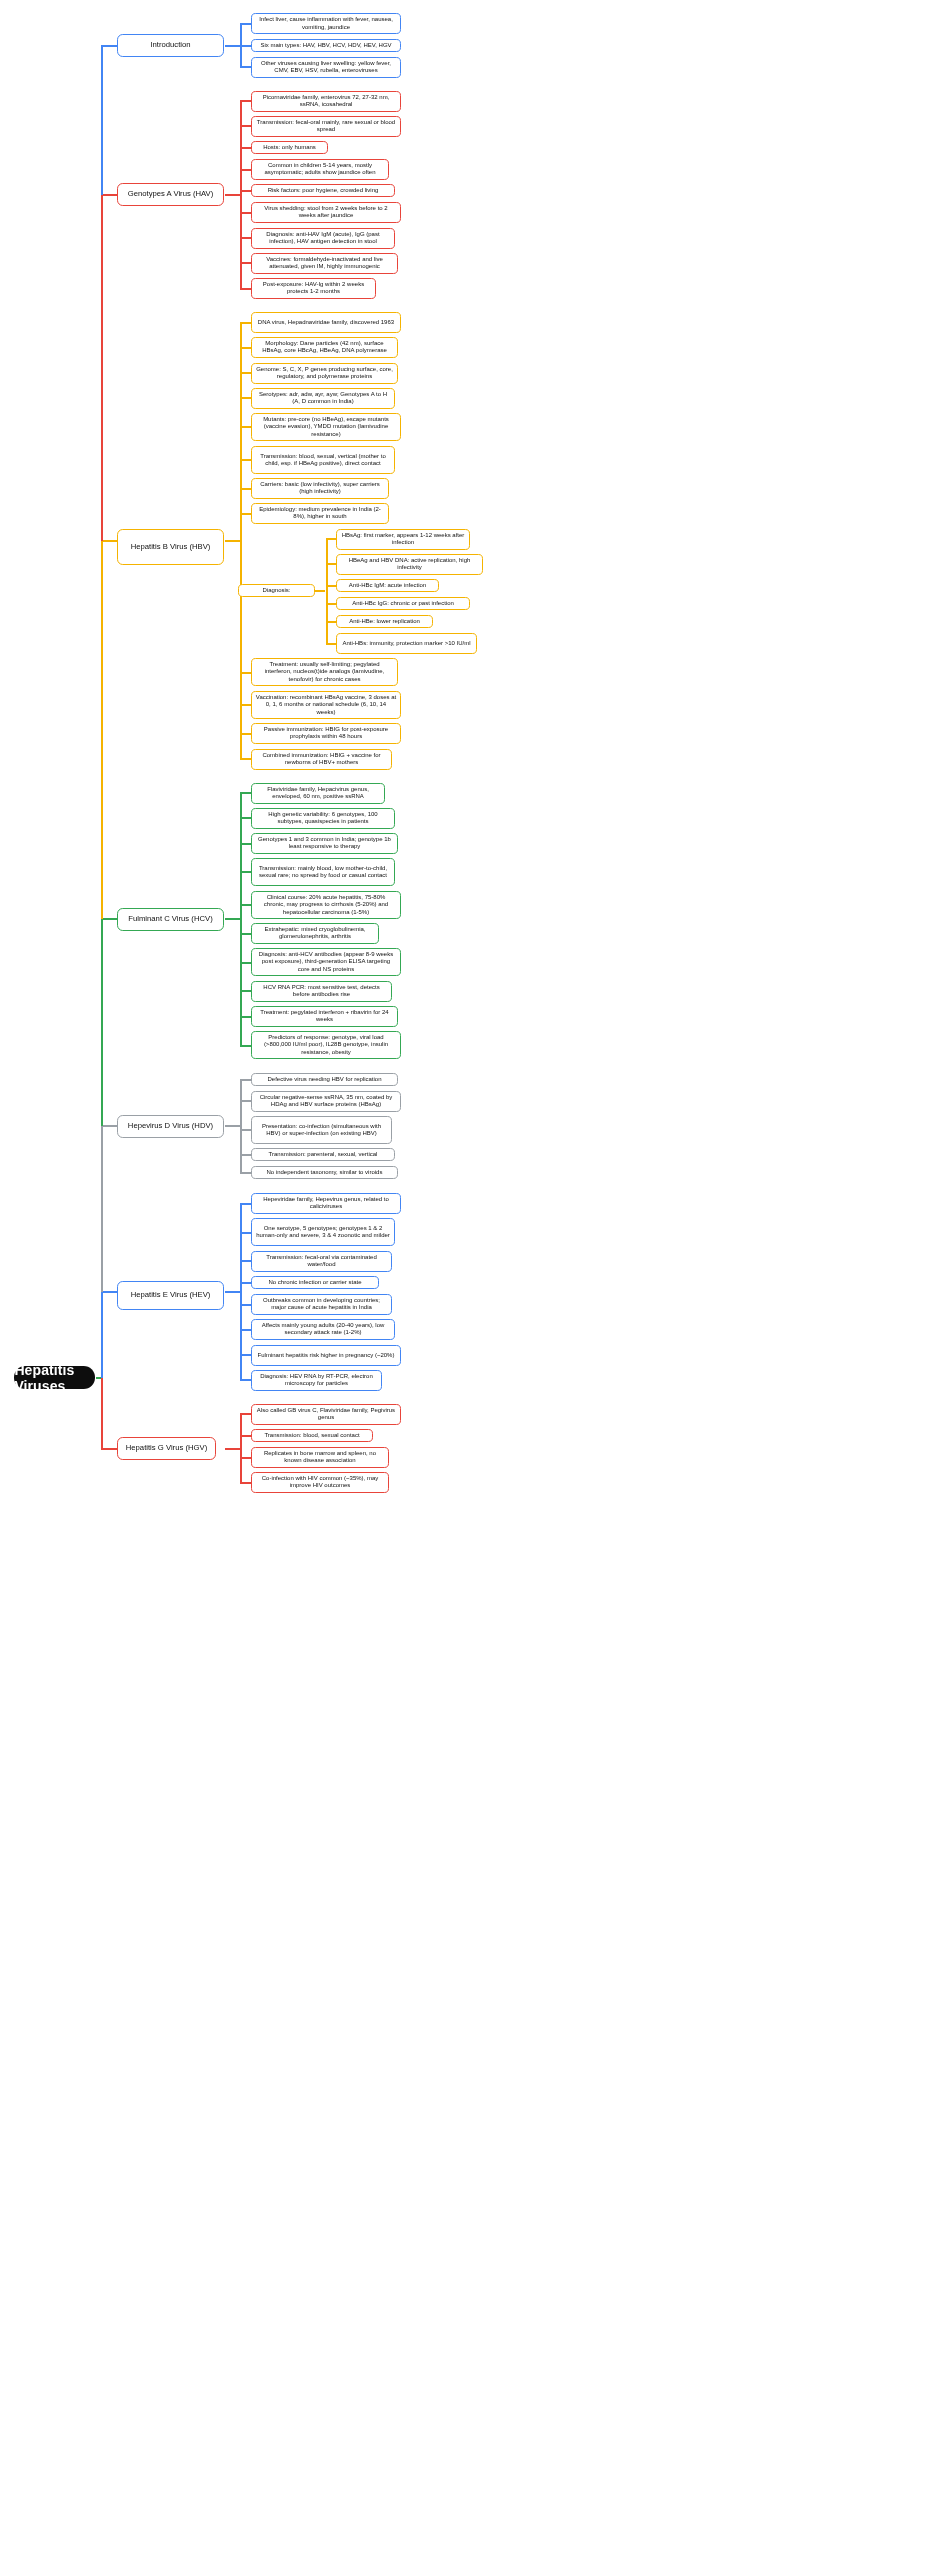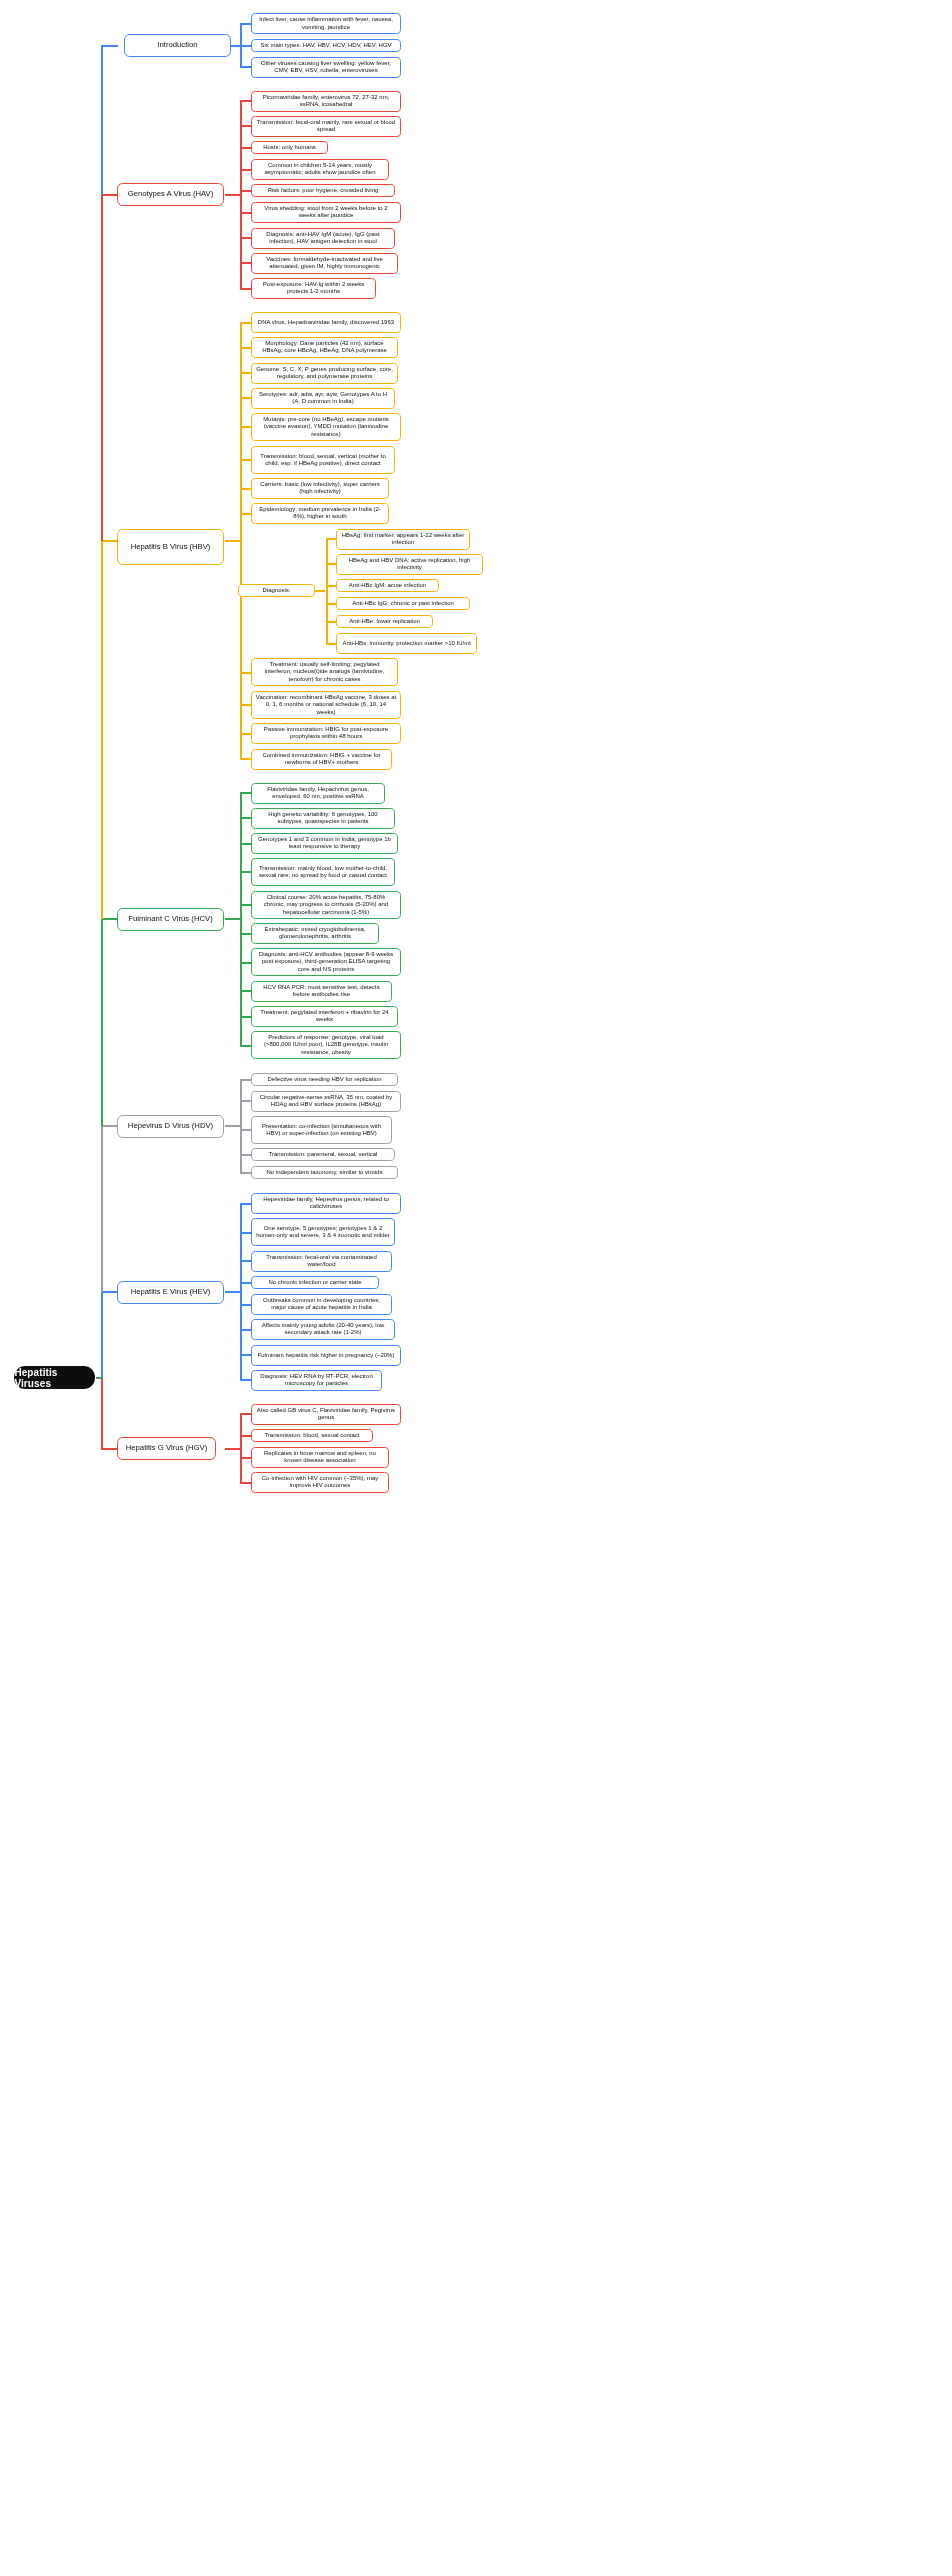--- a/index.html
+++ b/index.html
@@ -22,21 +22,21 @@
     left: 14.4px;
     top: 1366px;
     width: 81px;
     height: 23px;
     background: #0d0d0d;
     border-radius: 11.3px;
     display: flex;
     align-items: center;
     justify-content: center;
     color: #ffffff;
-    font-size: 10px;
+    font-size: 14px;
     font-weight: bold;
     letter-spacing: 0.1px;
     z-index: 5;
   }
 
   .branch-node {
     position: absolute;
     background: #ffffff;
     border: 1.5px solid #888;
     border-radius: 5.7px;
@@ -103,21 +103,21 @@
       <div class="conn-h" style="left: 240px; top: 23px; width: 11.3px; background: rgb(66, 133, 244);"></div>
       <div class="leaf-node" style="left: 251px; top: 39px; width: 150px; height: 13.4px; border-color: rgb(66, 133, 244);">
         <span>Six main types: HAV, HBV, HCV, HDV, HEV, HGV</span>
       </div>
       <div class="conn-h" style="left: 240px; top: 45px; width: 11.3px; background: rgb(66, 133, 244);"></div>
       <div class="leaf-node" style="left: 251px; top: 57px; width: 150px; height: 20.6px; border-color: rgb(66, 133, 244);">
         <span>Other viruses causing liver swelling: yellow fever, CMV, EBV, HSV, rubella, enteroviruses</span>
       </div>
       <div class="conn-h" style="left: 240px; top: 66px; width: 11.3px; background: rgb(66, 133, 244);"></div>
       <div class="conn-v" style="left: 240px; top: 24px; height: 43px; background: rgb(66, 133, 244);"></div>
-      <div class="branch-node" style="left: 124px; top: 34px; width: 107px; height: 23px; border-color: rgb(66, 133, 244);">
+      <div class="branch-node" style="left: 117px; top: 34px; width: 107px; height: 23px; border-color: rgb(66, 133, 244);">
         <span>Introduction</span>
       </div>
       <div class="conn-h" style="left: 225px; top: 45px; width: 15.5px; background: rgb(66, 133, 244);"></div>
       <div class="conn-h" style="left: 101px; top: 45px; width: 16.5px; background: rgb(66, 133, 244);"></div>
       <div class="leaf-node" style="left: 251px; top: 91px; width: 150px; height: 20.6px; border-color: rgb(232, 68, 58);">
         <span>Picornaviridae family, enterovirus 72, 27-32 nm, ssRNA, icosahedral</span>
       </div>
       <div class="conn-h" style="left: 240px; top: 100px; width: 11.3px; background: rgb(232, 68, 58);"></div>
       <div class="leaf-node" style="left: 251px; top: 116px; width: 150px; height: 20.6px; border-color: rgb(232, 68, 58);">
         <span>Transmission: fecal-oral mainly, rare sexual or blood spread</span>
@@ -339,21 +339,21 @@
       <div class="conn-h" style="left: 240px; top: 1329px; width: 11.3px; background: rgb(66, 133, 244);"></div>
       <div class="leaf-node" style="left: 251px; top: 1345px; width: 150px; height: 20.6px; border-color: rgb(66, 133, 244);">
         <span>Fulminant hepatitis risk higher in pregnancy (~20%)</span>
       </div>
       <div class="conn-h" style="left: 240px; top: 1354px; width: 11.3px; background: rgb(66, 133, 244);"></div>
       <div class="leaf-node" style="left: 251px; top: 1370px; width: 131px; height: 20.6px; border-color: rgb(66, 133, 244);">
         <span>Diagnosis: HEV RNA by RT-PCR, electron microscopy for particles</span>
       </div>
       <div class="conn-h" style="left: 240px; top: 1379px; width: 11.3px; background: rgb(66, 133, 244);"></div>
       <div class="conn-v" style="left: 240px; top: 1204px; height: 177px; background: rgb(66, 133, 244);"></div>
-      <div class="branch-node" style="left: 117px; top: 1281px; width: 107px; height: 23px; border-color: rgb(66, 133, 244);">
+      <div class="branch-node" style="left: 117px; top: 1281px; width: 107px; height: 29px; border-color: rgb(66, 133, 244);">
         <span>Hepatitis E Virus (HEV)</span>
       </div>
       <div class="conn-h" style="left: 225px; top: 1291px; width: 15.5px; background: rgb(66, 133, 244);"></div>
       <div class="conn-h" style="left: 101px; top: 1291px; width: 16.5px; background: rgb(66, 133, 244);"></div>
       <div class="leaf-node" style="left: 251px; top: 1404px; width: 150px; height: 20.6px; border-color: rgb(232, 68, 58);">
         <span>Also called GB virus C, Flaviviridae family, Pegivirus genus</span>
       </div>
       <div class="conn-h" style="left: 240px; top: 1413px; width: 11.3px; background: rgb(232, 68, 58);"></div>
       <div class="leaf-node" style="left: 251px; top: 1429px; width: 122px; height: 13.4px; border-color: rgb(232, 68, 58);">
         <span>Transmission: blood, sexual contact</span>

